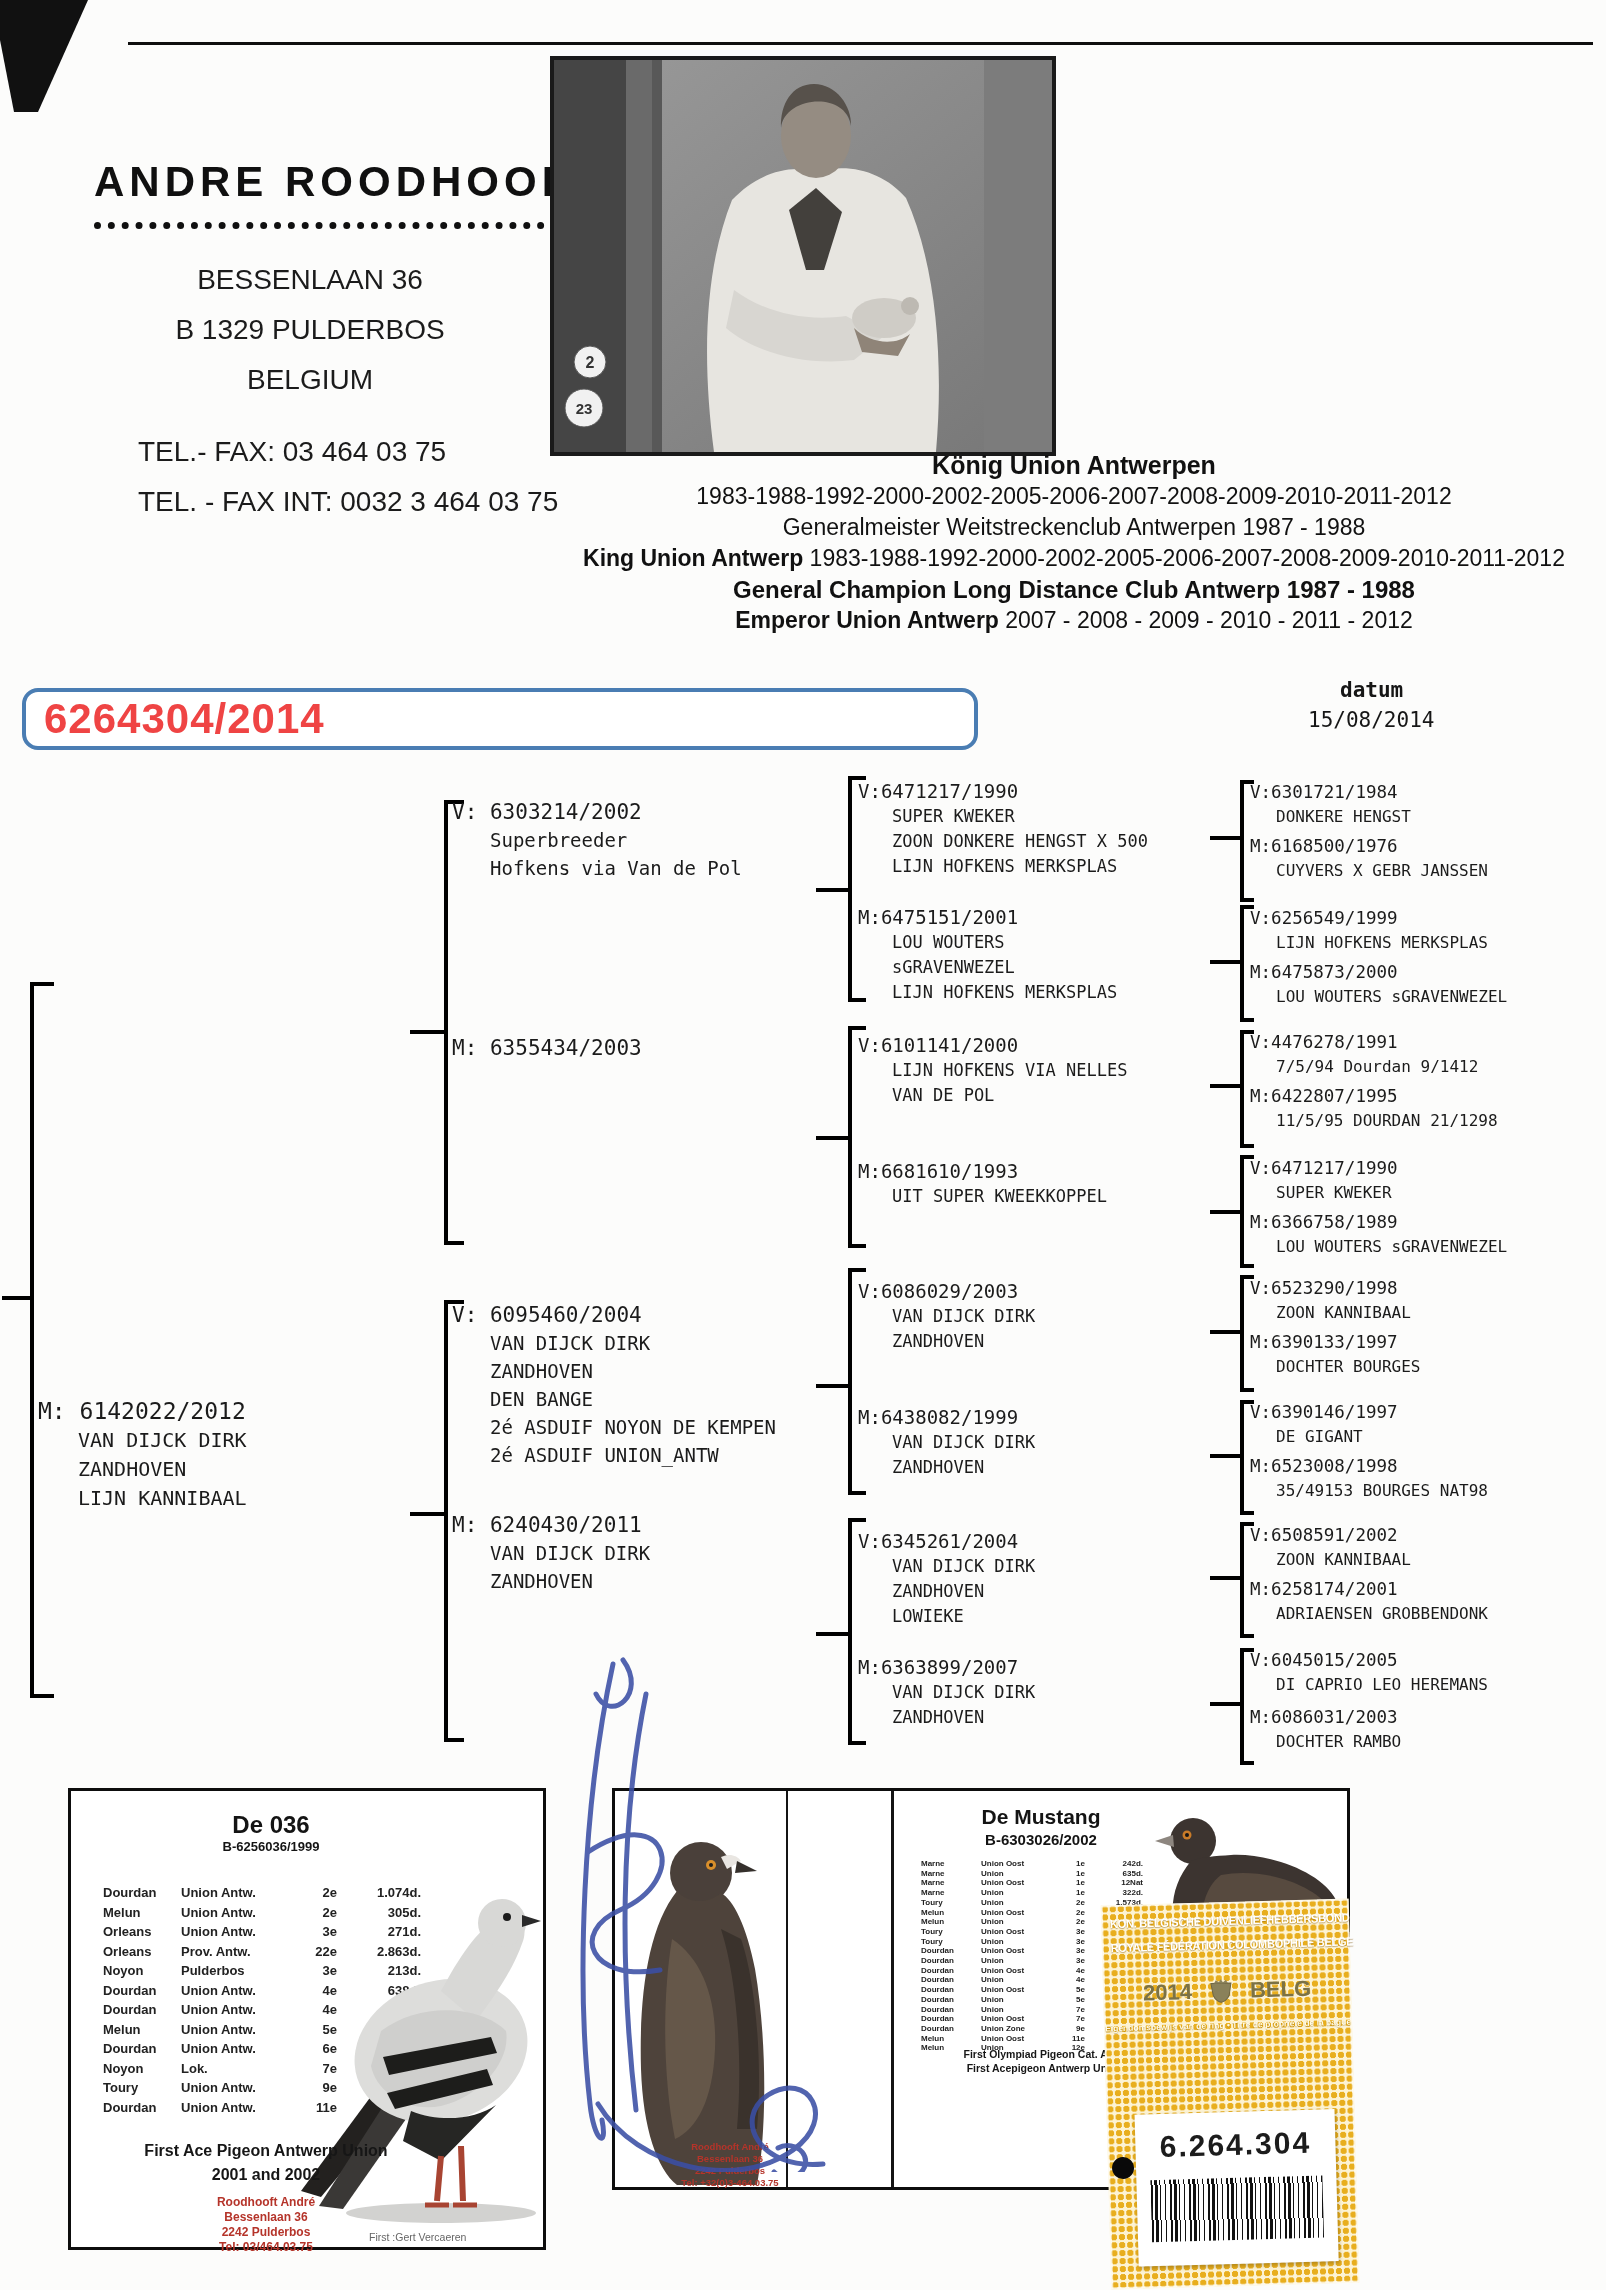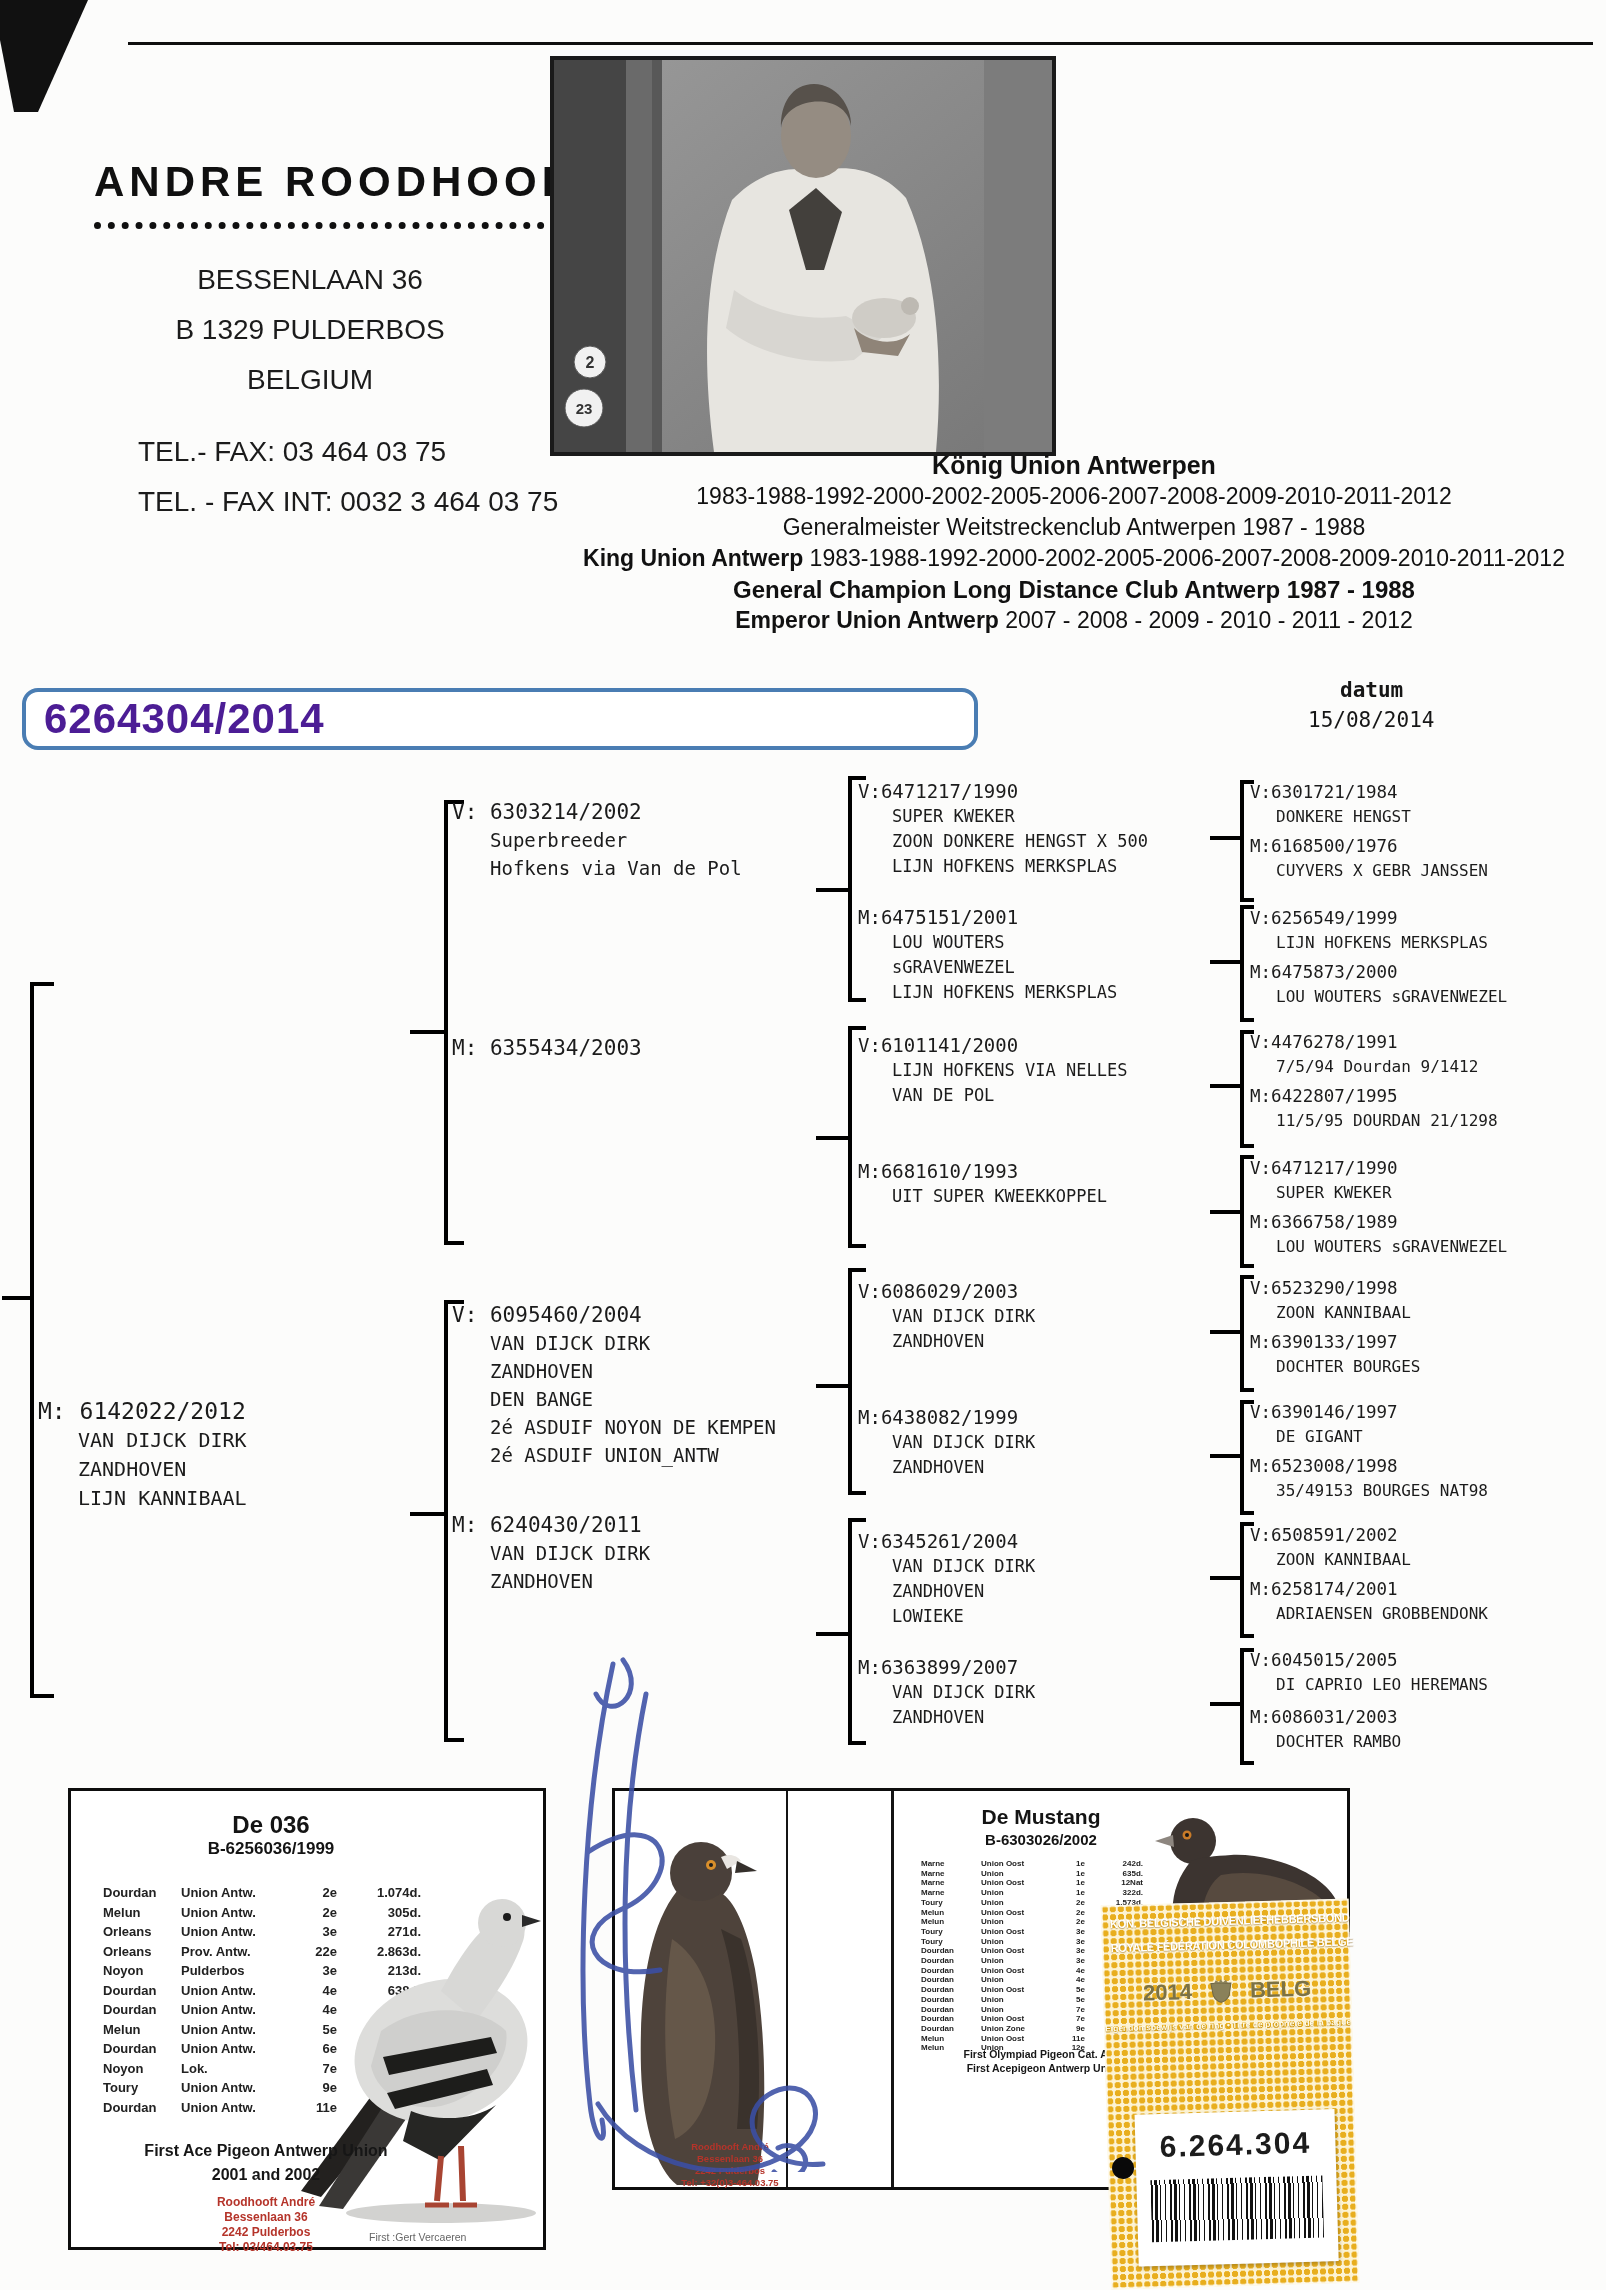--- a/index.html
+++ b/index.html
@@ -20,21 +20,21 @@
   .a1{font-size:25px;font-weight:bold;}
   .a2,.a3{font-size:23px;}
   .a4,.a6{font-size:23px;}
   .a5{font-size:24px;font-weight:bold;}
   .abold{font-weight:bold;}
 
   .datum-label{position:absolute;left:1340px;top:678px;font-family:"DejaVu Sans Mono",monospace;font-weight:bold;font-size:21px;}
   .datum-value{position:absolute;left:1308px;top:708px;font-family:"DejaVu Sans Mono",monospace;font-size:21px;}
 
   .ringbox{position:absolute;left:22px;top:688px;width:956px;height:62px;border:4px solid #4a7db3;border-radius:16px;box-sizing:border-box;background:#fff;display:flex;align-items:center;}
-  .ringbox span{font-size:42px;font-weight:bold;letter-spacing:1px;margin-left:18px;color:#4c1d95;}
+  .ringbox span{font-size:42px;font-weight:bold;letter-spacing:1px;margin-left:18px;color:#ef4444;}
 
   
   .ped{position:absolute;font-family:"DejaVu Sans Mono",monospace;color:#1b1b1b;}
   .pring{font-weight:normal;white-space:nowrap;margin-top:8px;}
   .pinfo{white-space:pre-line;}
   .g1 .pring{font-size:23px;line-height:30px;}
   .g1 .pinfo{font-size:20px;line-height:29px;padding-left:40px;}
   .g2 .pring{font-size:21px;line-height:28px;}
   .g2 .pinfo{font-size:19px;line-height:28px;padding-left:38px;}
   .g3 .pring{font-size:19px;line-height:26px;}
@@ -312,21 +312,21 @@
     <div class="pring"><span>V</span>:<span>6045015/2005</span></div>
     <div class="pinfo">DI CAPRIO LEO HEREMANS</div>
   </div>
   <div class="ped g4" style="left:1250px;top:1697px">
     <div class="pring"><span>M</span>:<span>6086031/2003</span></div>
     <div class="pinfo">DOCHTER RAMBO</div>
   </div>
 
   <div class="card" style="left:68px;top:1788px;width:478px;height:462px">
     <div class="c-title" style="left:40px;top:20px;width:320px;font-size:24px">De 036</div>
-    <div class="c-ring" style="left:40px;top:48px;width:320px;font-size:17px">B-6256036/1999</div>
+    <div class="c-ring" style="left:40px;top:48px;width:320px;font-size:13px">B-6256036/1999</div>
     <div class="results" style="left:32px;top:92px">
 
         <div class="lrow">
           <span class="rc1">Dourdan</span>
           <span class="rc2">Union Antw.</span>
           <span class="rc3">2e</span>
           <span class="rc4">1.074d.</span>
         </div>
 
         <div class="lrow">

